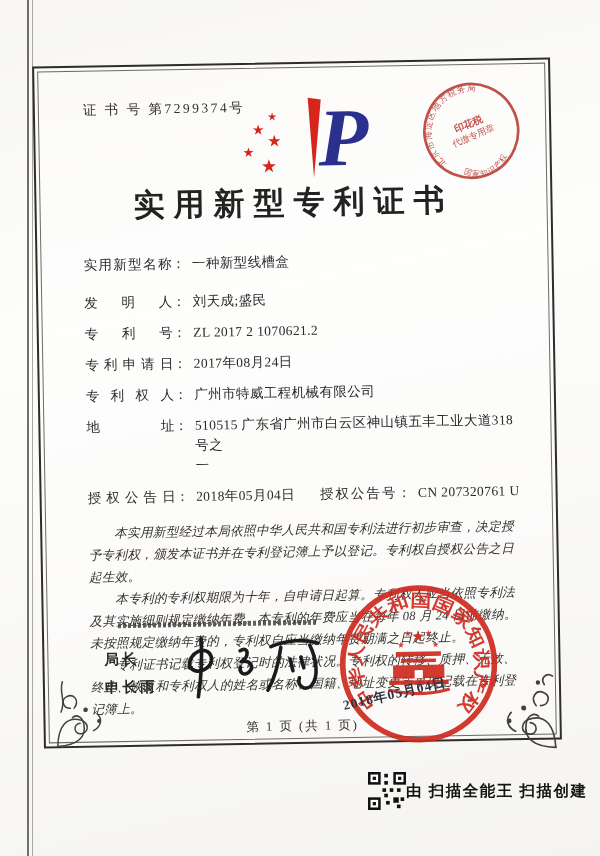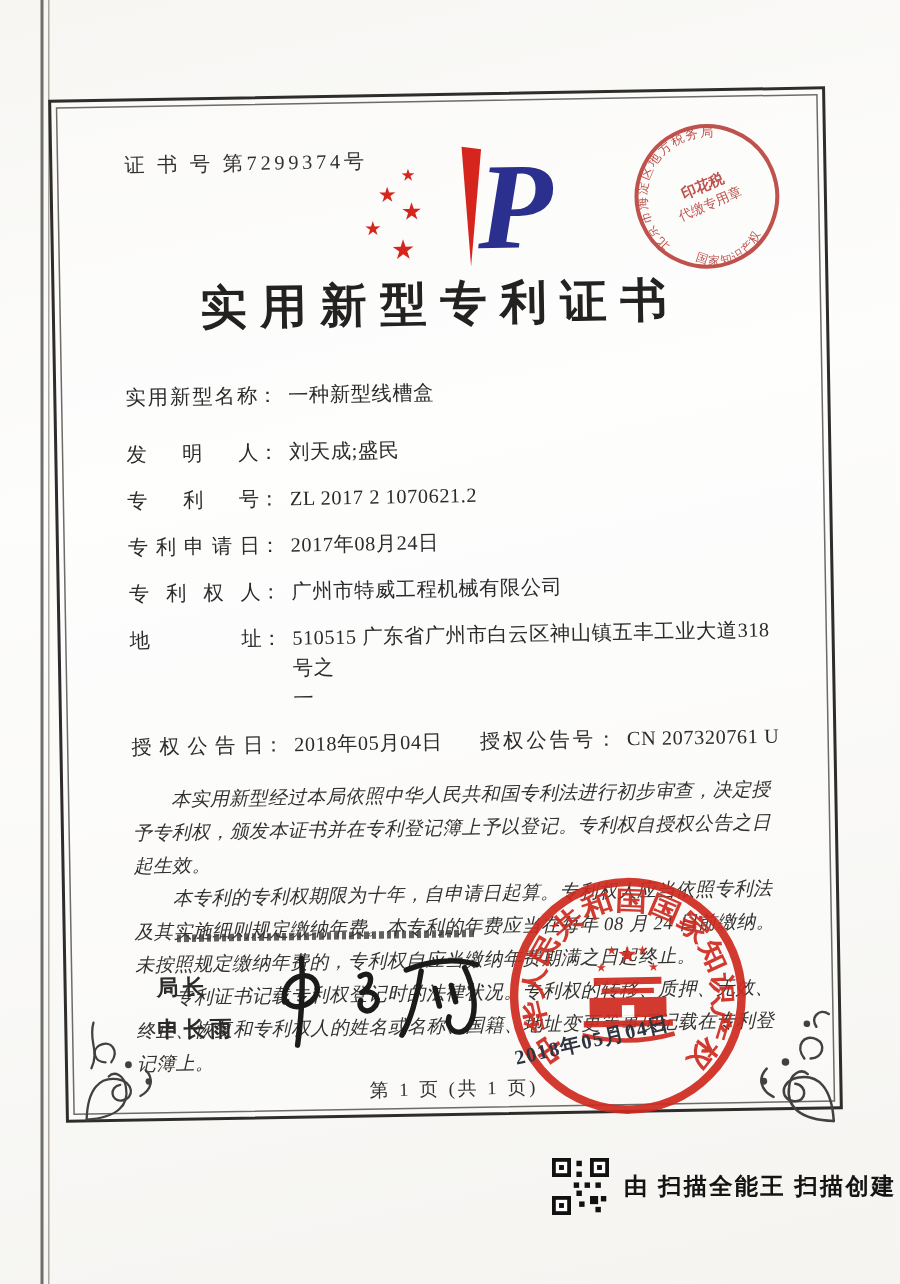--- a/index.html
+++ b/index.html
@@ -56,21 +56,21 @@
   .seal{position:absolute;left:292px;top:520px;width:164px;height:164px;opacity:.92;}
   .seal-date{position:absolute;left:296px;top:614px;width:190px;font-size:13.5px;font-weight:700;
     color:#2e3540;letter-spacing:1px;transform:rotate(-12deg);}
 
   .ornament-right{position:absolute;right:0px;bottom:-14px;width:84px;height:84px;}
   .ornament-left{position:absolute;left:8px;bottom:-8px;width:76px;height:84px;transform:scaleX(-1);}
 
   .page-num{position:absolute;left:0;right:0;bottom:7px;text-align:center;
     font-size:12.5px;letter-spacing:2px;color:#33312e;}
 
-  .scan-credit{position:absolute;left:368px;top:772px;display:flex;align-items:center;gap:10px;
+  .scan-credit{position:absolute;left:368px;top:772px;display:flex;align-items:center;
     font-family:"Liberation Sans","DejaVu Sans",sans-serif;}
   .scan-credit .txt{font-size:15.5px;font-weight:600;letter-spacing:1.5px;color:#141414;}
   .qr{width:38px;height:38px;}
 </style>
 </head>
 <body>
 
 <div class="spine-line-1"></div>
 <div class="spine-line-2"></div>
 

